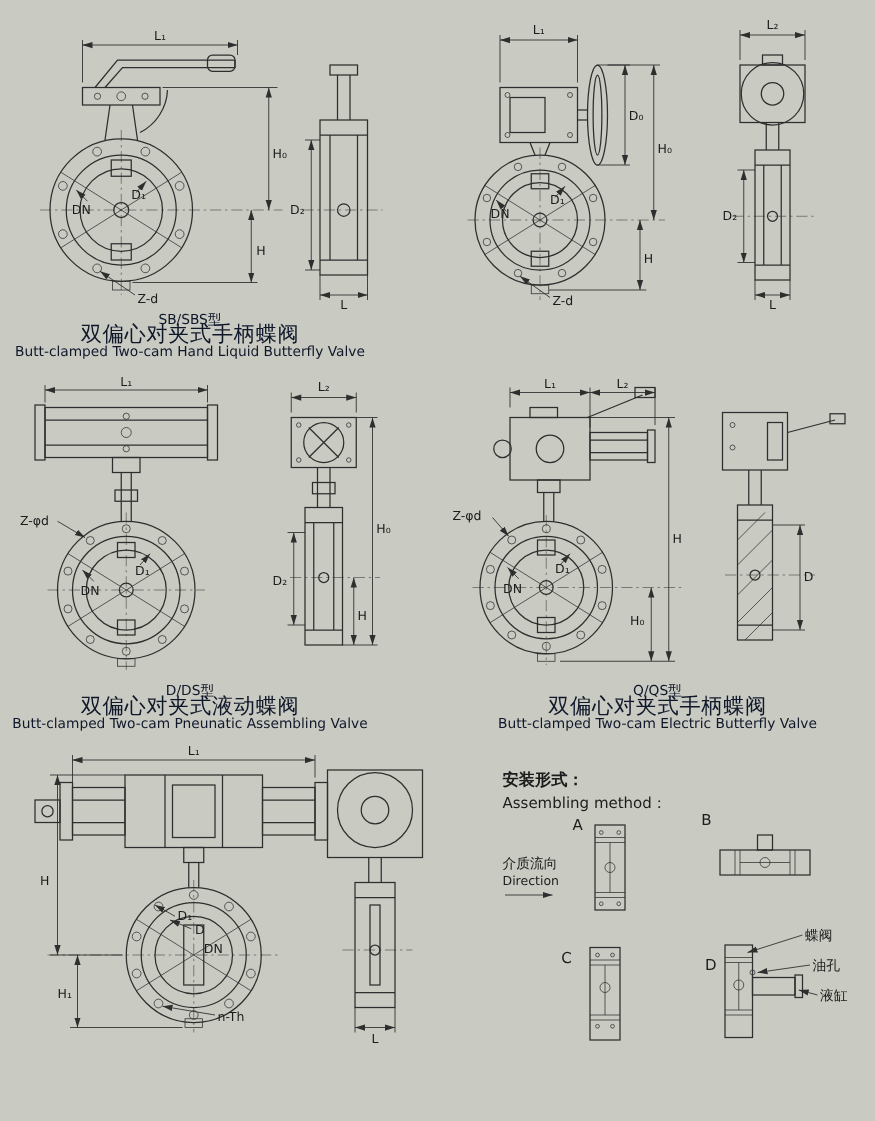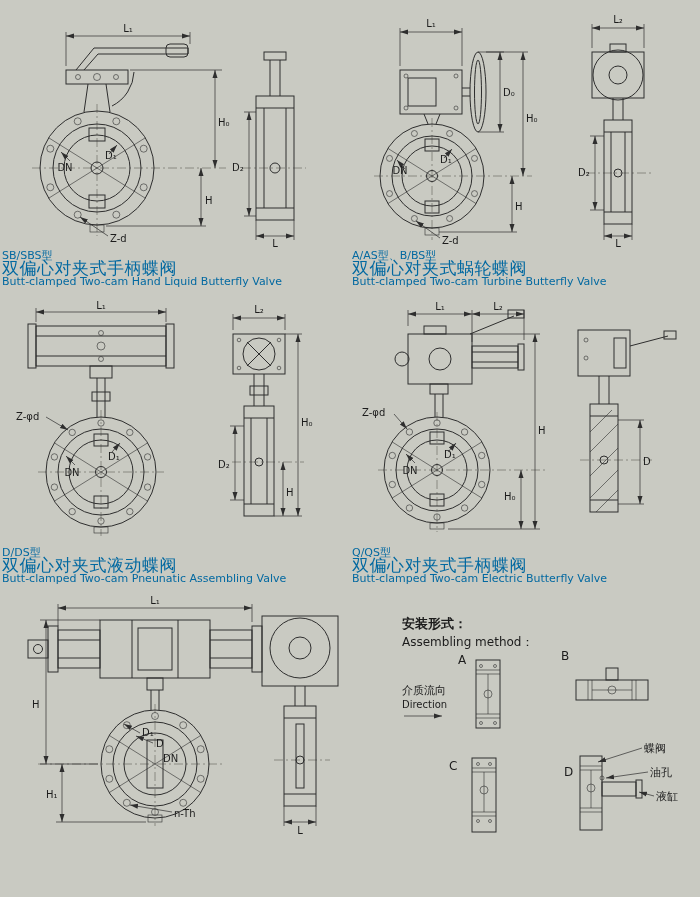--- a/index.html
+++ b/index.html
@@ -11,21 +11,21 @@
   .tn{fill:none;stroke:#2e2e2e;stroke-width:.6}
   .dm{fill:none;stroke:#2e2e2e;stroke-width:.7}
   .cl{fill:none;stroke:#55554f;stroke-width:.55;stroke-dasharray:9 3 2 3}
   text{fill:#1c1c1c;font-family:"DejaVu Sans",sans-serif}
   .dl{font-size:10px}
   .lt{font-size:12px}
   .ttl{font-size:13px;font-weight:700}
   .sub{font-size:12px}
   .zh1{font-size:11px}
   .sm{font-size:10px}
-  .cap{position:absolute;line-height:13px;color:#0369a1}
+  .cap{position:absolute;text-align:center;line-height:13px;color:#0f172a}
   .cap .m{font-size:11px}
   .cap .zh{font-size:17px;letter-spacing:.5px}
   .cap .en{font-size:11px}
 </style>
 </head>
 <body>
 
 <svg width="0" height="0" style="position:absolute">
   <defs>
     <marker id="aE" markerWidth="9" markerHeight="8" refX="8" refY="3" orient="auto" markerUnits="userSpaceOnUse">
@@ -215,25 +215,20 @@
         <line x1="243" y1="128" x2="243" y2="202" marker-start="url(#aS)" marker-end="url(#aE)"></line>
         <line x1="252" y1="216" x2="252" y2="232"></line>
           <line x1="280" y1="216" x2="280" y2="232"></line>
         <line x1="252" y1="228" x2="280" y2="228" marker-start="url(#aS)" marker-end="url(#aE)"></line>
       </g>
       <text class="dl" x="266" y="15" text-anchor="middle">L₂</text>
       <text class="dl" x="226" y="168">D₂</text>
       <text class="dl" x="266" y="239" text-anchor="middle">L</text>
     </g>
   </svg>
-  <div class="cap" style="left:0;top:241px;width:348px">
-    <div class="m">A/AS型、B/BS型</div>
-    <div class="zh">双偏心对夹式蜗轮蝶阀</div>
-    <div class="en">Butt-clamped Two-cam Turbine Butterfly Valve</div>
-  </div>
 </div>
 
 <div class="panel" style="left:2px;top:300px;width:350px;height:292px">
   <svg width="350" height="244">
     <g>
       <g class="cl">
           <line x1="36" y1="172" x2="162" y2="172"></line>
           <line x1="99" y1="110" x2="99" y2="236"></line>
         </g>
       <g class="ln">

